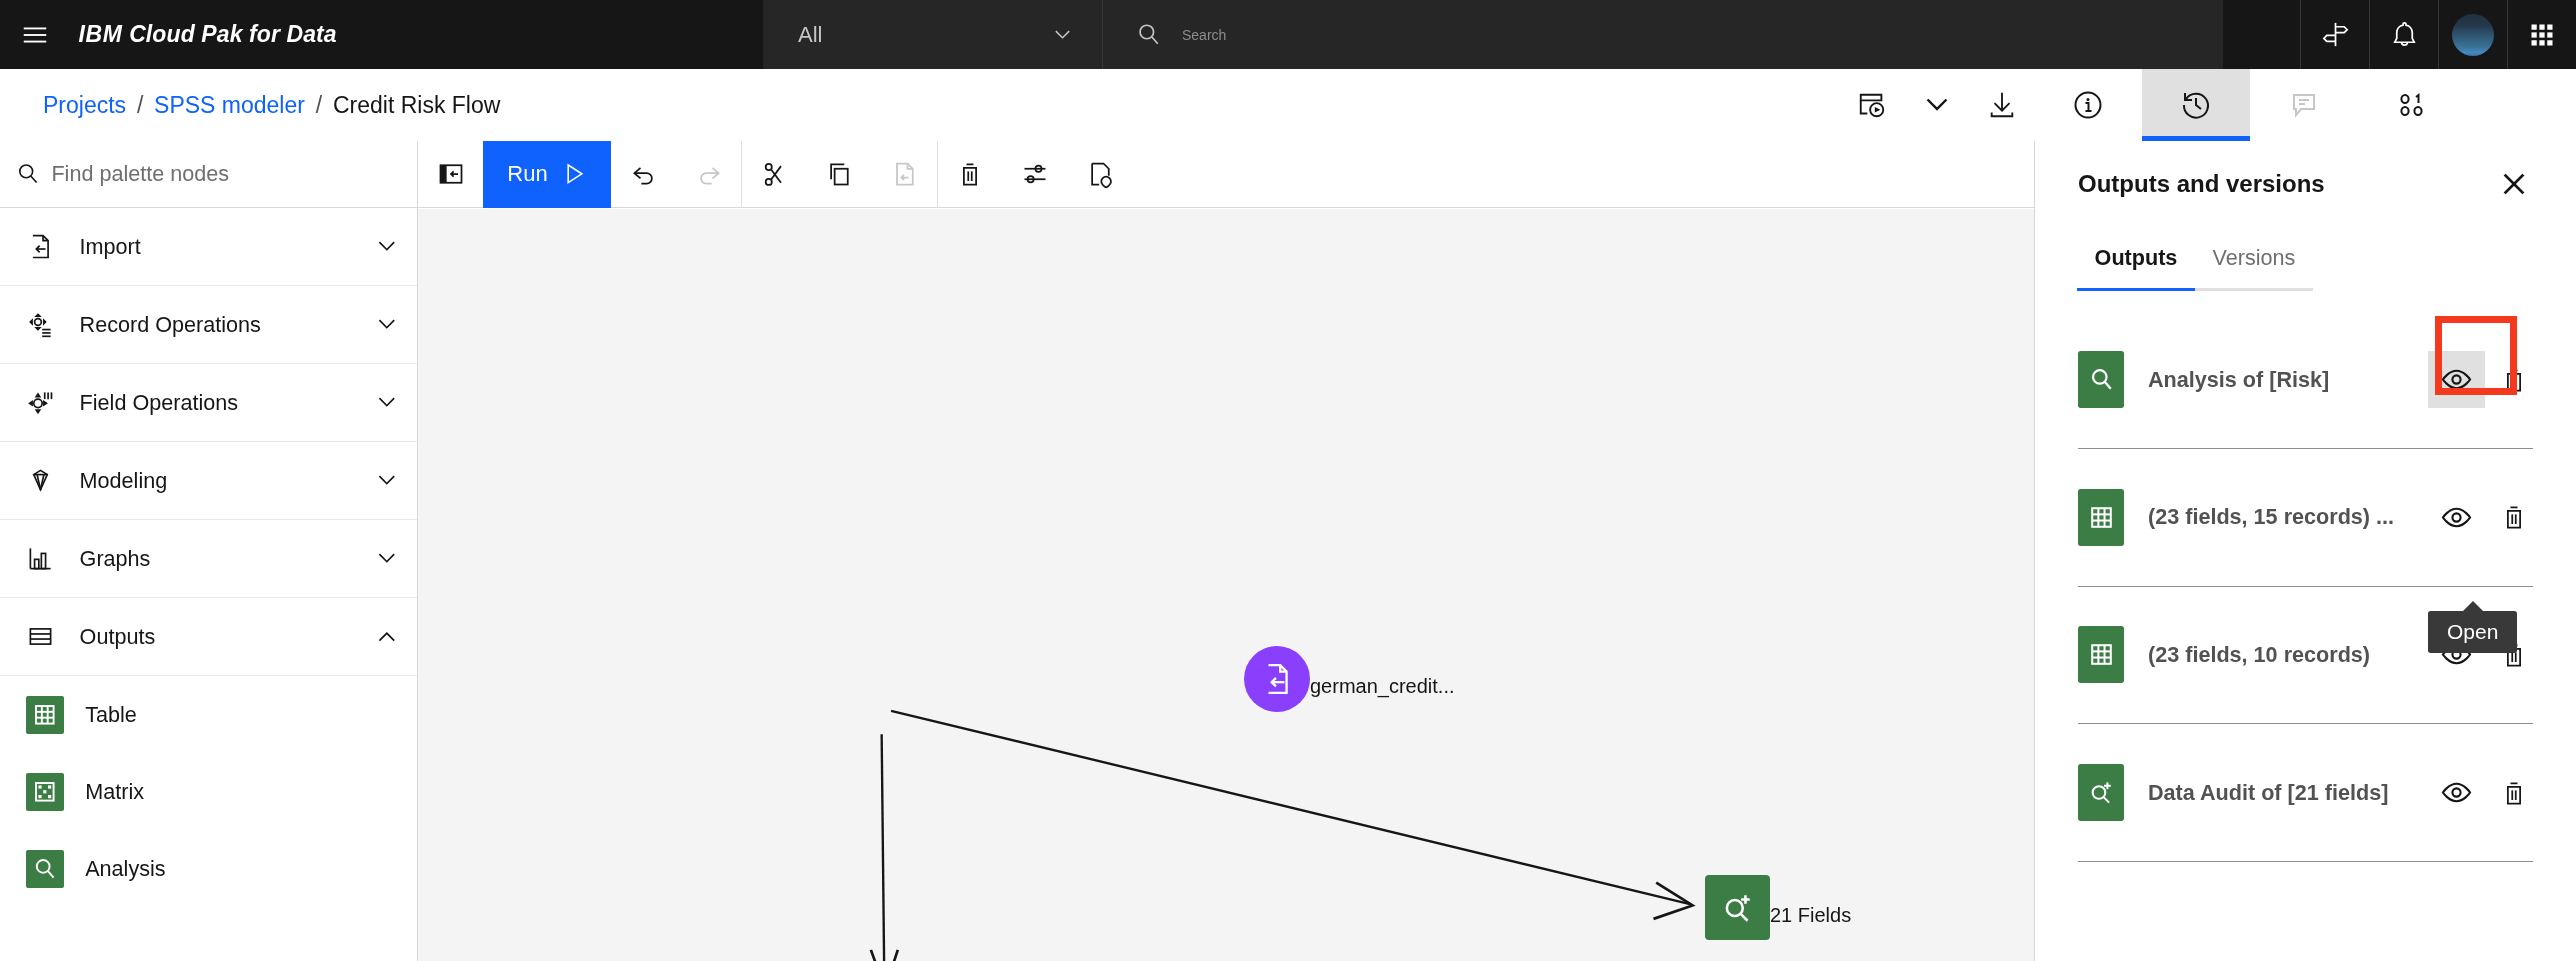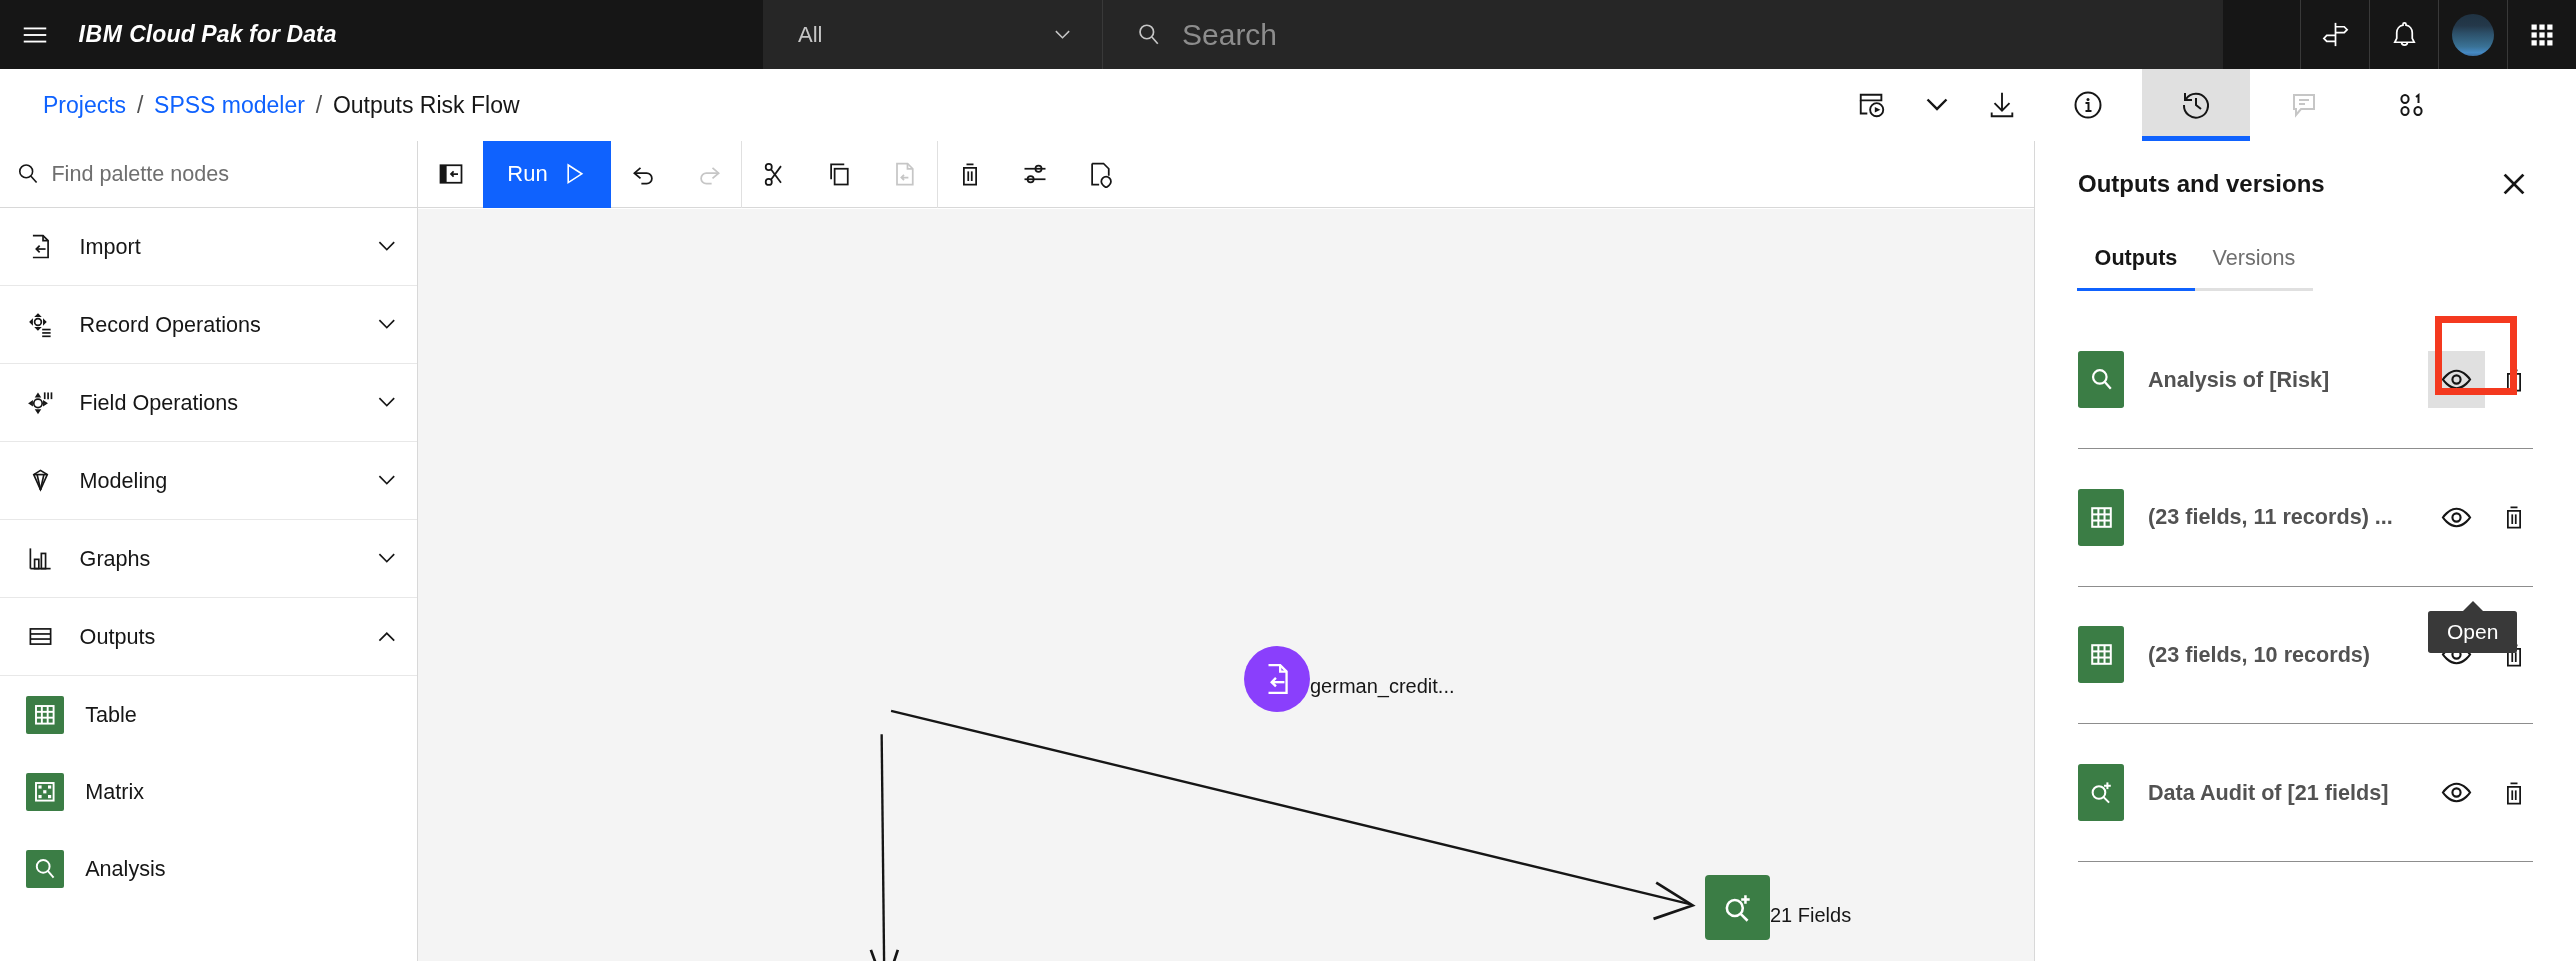--- a/index.html
+++ b/index.html
@@ -30,21 +30,21 @@
     position: absolute; left: 763px; top: 0; width: 340px; height: 69px;
     background: #262626; display: flex; align-items: center; padding: 0 28px 0 35px;
     border-right: 0.7px solid #393939; color: #c6c6c6; font-size: 22px;
   }
   .hdr-scope .sc-label { flex: 1 1 auto; }
   .hdr-search {
     position: absolute; left: 1103px; top: 0; width: 1120px; height: 69px;
     background: #262626; display: flex; align-items: center; padding-left: 32px;
   }
   .hdr-search .s-icon { margin-right: 20px; display:flex; }
-  .hdr-search .s-ph { color: #8d8d8d; font-size: 30px; }
+  .hdr-search .s-ph { color: #8d8d8d; font-size: 14px; }
   .hdr-actions { position: absolute; right: 0; top: 0; height: 69px; display: flex; }
   .hdr-ic-btn {
     width: 69px; height: 69px; display: flex; align-items: center; justify-content: center;
     border-left: 0.7px solid #393939;
   }
   .avatar-btn { width: 69px; height: 69px; display:flex; align-items:center; justify-content:center;
     border-left: 0.7px solid #393939; }
   .avatar {
     width: 42px; height: 42px; border-radius: 50%;
     background: linear-gradient(180deg,#1f3242 0%,#24384a 28%,#2c4f68 45%,#33617f 62%,#3a7296 78%,#4589c4 92%,#3b6ea0 100%);
@@ -244,21 +244,21 @@
       </div>
     </div>
   </div>
 
   <div class="crumbbar">
     <div class="crumbs">
       <a href="#">Projects</a>
       <span class="sep">/</span>
       <a href="#">SPSS modeler</a>
       <span class="sep">/</span>
-      <span>Outputs Risk Flow</span>
+      <span>Credit Risk Flow</span>
     </div>
     <div class="cb-right">
       <div class="cb-ic">
         <svg width="30" height="30" viewBox="0 0 32 32">
           <g fill="none" stroke="#161616" stroke-width="2">
             <path d="M4 5 H26 V11 H4 Z"></path>
             <path d="M4 11 V25 H11"></path>
             <circle cx="21" cy="21" r="7"></circle>
           </g>
           <path d="M19 18 L25 21 L19 24 Z" fill="#161616"></path>
@@ -655,21 +655,21 @@
           <svg width="27" height="27" viewBox="0 0 32 32">
               <g fill="none" stroke="#ffffff" stroke-width="2.4">
                 <rect x="5" y="5" width="22" height="22"></rect>
                 <line x1="12.3" y1="5" x2="12.3" y2="27"></line>
                 <line x1="19.6" y1="5" x2="19.6" y2="27"></line>
                 <line x1="5" y1="12.3" x2="27" y2="12.3"></line>
                 <line x1="5" y1="19.6" x2="27" y2="19.6"></line>
               </g>
             </svg>
         </span>
-        <span class="rp-name">(23 fields, 11 records) ...</span>
+        <span class="rp-name">(23 fields, 15 records) ...</span>
         <span class="rp-act">
           <svg width="31" height="31" viewBox="0 0 32 32">
             <path d="M2 16 S8 7 16 7 S30 16 30 16 S24 25 16 25 S2 16 2 16 Z" fill="none" stroke="#161616" stroke-width="2.2"></path>
             <circle cx="16" cy="16" r="4.2" fill="none" stroke="#161616" stroke-width="2.2"></circle>
           </svg>
         </span>
         <span class="rp-act">
           <svg width="28" height="28" viewBox="0 0 32 32">
             <g fill="none" stroke="#161616" stroke-width="2">
                 <path d="M9 9 H23 V28 H9 Z"></path>

